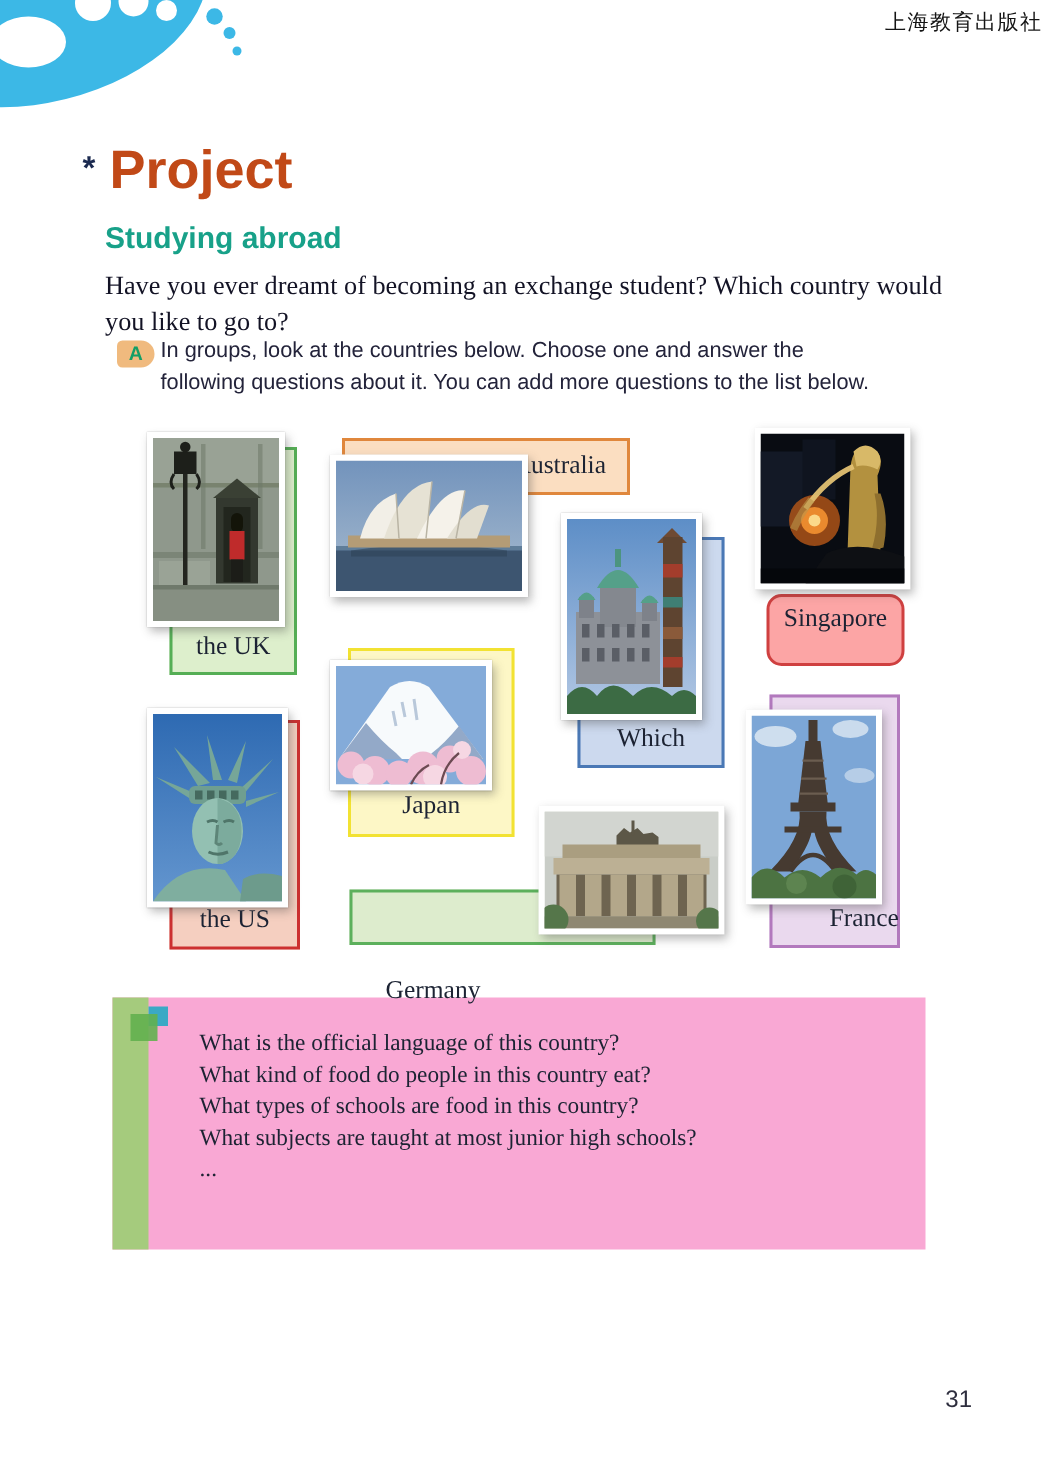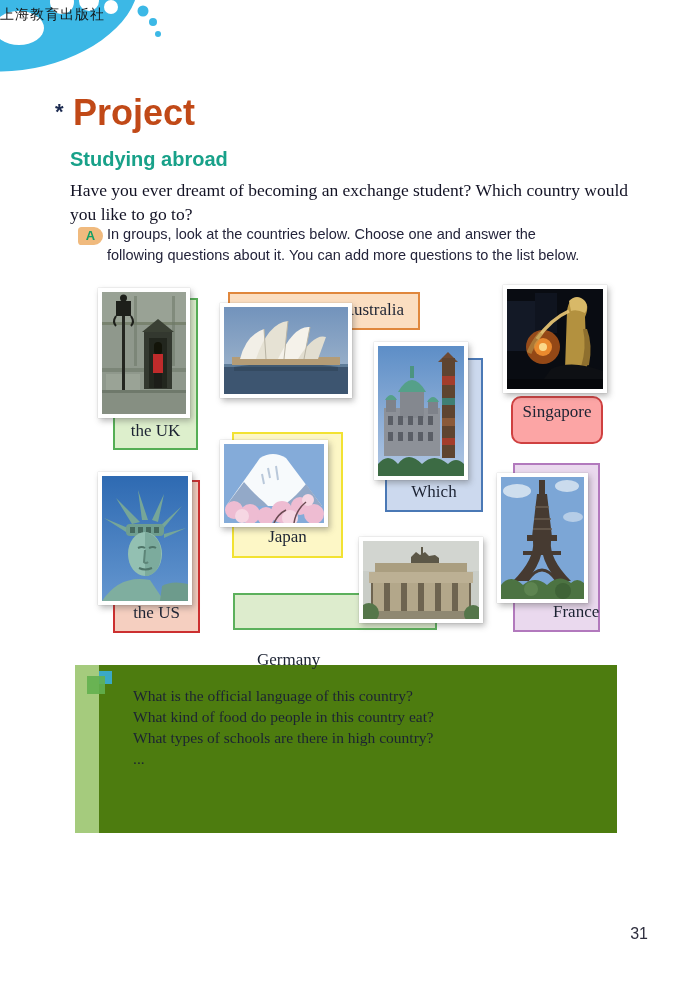--- a/index.html
+++ b/index.html
@@ -5,21 +5,21 @@
   * { margin:0; padding:0; box-sizing:border-box; }
   html,body { background:#ffffff; }
   body {
     width:695px; height:983px; position:relative; overflow:hidden;
     font-family:"Liberation Serif","DejaVu Serif",serif;
     color:#1c2333;
   }
   .abs { position:absolute; }
 
   
-  .publisher { top:6px; left:0; width:695px; text-align:left;
+  .publisher { top:6px; left:0; width:695px; text-align:right;
     font-size:14px; color:#141414; letter-spacing:1px; }
 
   
   .asterisk { left:55px; top:99px; font-family:"Liberation Sans",sans-serif;
     font-size:22px; font-weight:bold; color:#1b2a50; }
   .project-title { left:73px; top:92px; font-family:"Liberation Sans","DejaVu Sans",sans-serif;
     font-size:36px; font-weight:800; color:#c14917; letter-spacing:0px; }
   .section-heading { left:70px; top:148px; font-family:"Liberation Sans","DejaVu Sans",sans-serif;
     font-size:20px; font-weight:bold; color:#18a189; }
   .intro { left:70px; top:178px; width:568px; font-size:17.5px; line-height:24px; color:#131325; }
@@ -44,21 +44,21 @@
   .uk-box { left:113px; top:298px; width:85px; height:152px; background:#ddefcc; border-color:#55ae55; }
   .au-box { left:228px; top:292px; width:192px; height:38px; background:#fbdec1; border-color:#e0873c; }
   .sg-box { left:511px; top:396px; width:92px; height:48px; background:#fca5a5; border-color:#cf4040;border-radius:10px; }
   .ca-box { left:385px; top:358px; width:98px; height:154px; background:#ccd9ee; border-color:#4a78b5; }
   .jp-box { left:232px; top:432px; width:111px; height:126px; background:#fdf7c6; border-color:#f2e232; }
   .us-box { left:113px; top:480px; width:87px; height:153px; background:#f5cfc0; border-color:#cc3030; }
   .de-box { left:233px; top:593px; width:204px; height:37px; background:#ddeccd; border-color:#5cb05c; }
   .fr-box { left:513px; top:463px; width:87px; height:169px; background:#ead9ee; border-color:#b279bd; }
 
   
-  .q-panel { left:75px; top:665px; width:542px; height:168px; background:#4d7c0f; }
+  .q-panel { left:75px; top:665px; width:542px; height:168px; background:#f9a8d4; }
   .q-strip { position:absolute; left:0; top:0; width:24px; height:168px; background:#a5cb7d; }
   .sq-teal { position:absolute; left:24px; top:6px; width:13px; height:13px; background:#3aa9c5; }
   .sq-green { position:absolute; left:12px; top:11px; width:18px; height:18px; background:#63b04f; opacity:.9; }
   .q-list { position:absolute; left:58px; top:20px; width:470px;
     font-size:15.5px; line-height:21px; color:#1c2333; }
 
   .page-number { right:47px; top:925px; font-family:"Liberation Sans",sans-serif;
     font-size:16px; font-weight:500; color:#2e2e3e; }
 </style>
 </head>
@@ -339,18 +339,19 @@
   </svg>
 </div>
 
 <div class="abs q-panel">
   <div class="q-strip"></div>
   <div class="sq-teal"></div>
   <div class="sq-green"></div>
   <div class="q-list">
     <div>What is the official language of this country?</div>
     <div>What kind of food do people in this country eat?</div>
-    <div>What types of schools are there in high country?</div>
+    <div>What types of schools are food in this country?</div>
+    <div>What subjects are taught at most junior high schools?</div>
     <div>...</div>
   </div>
 </div>
 
 <div class="abs page-number">31</div>
 
 </body></html>

